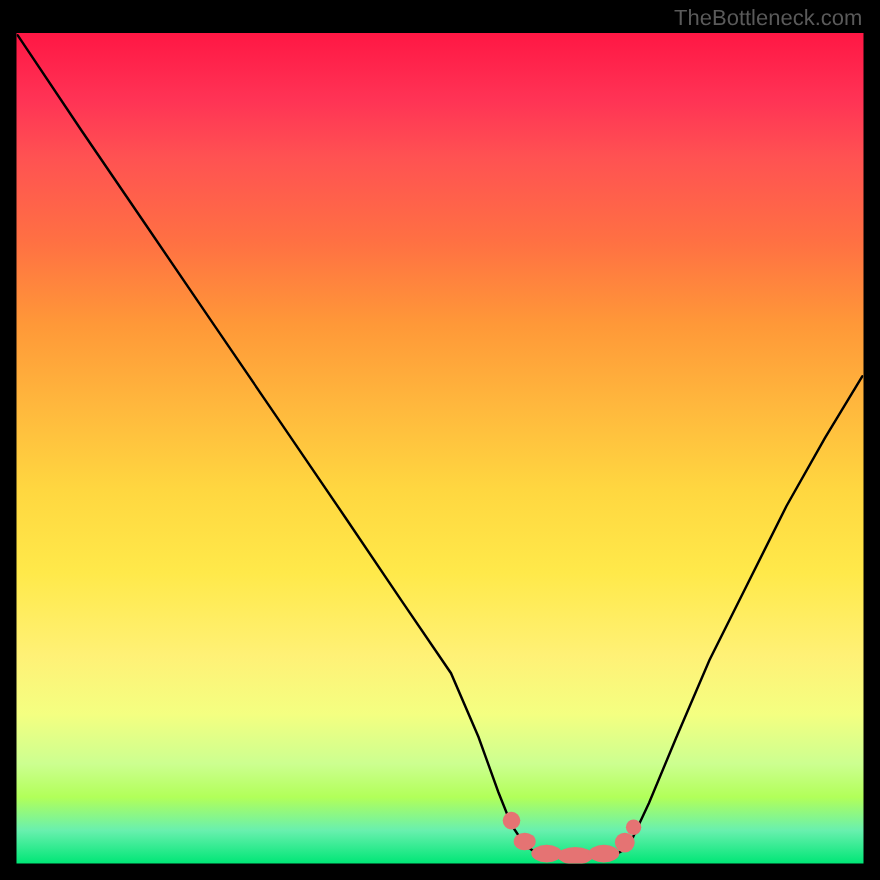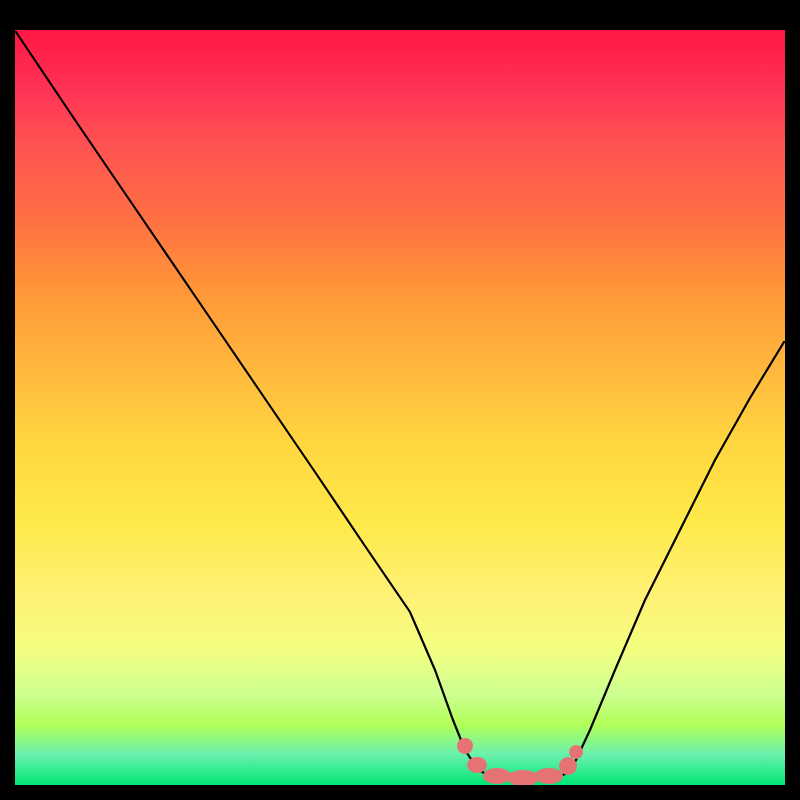--- a/index.html
+++ b/index.html
@@ -48,20 +48,21 @@
     left: 0;
     top: 0;
     width: 770px;
     height: 755px;
   }
 </style>
 </head>
 <body>
 
 <div class="frame">
+  <div class="watermark">TheBottleneck.com</div>
   <div class="plot">
     <svg class="curve" viewBox="0 0 770 755" preserveAspectRatio="none">
 
       <path d="M 1 2
                L 60 90
                L 120 178
                L 180 266
                L 240 354
                L 300 442
                L 350 516

